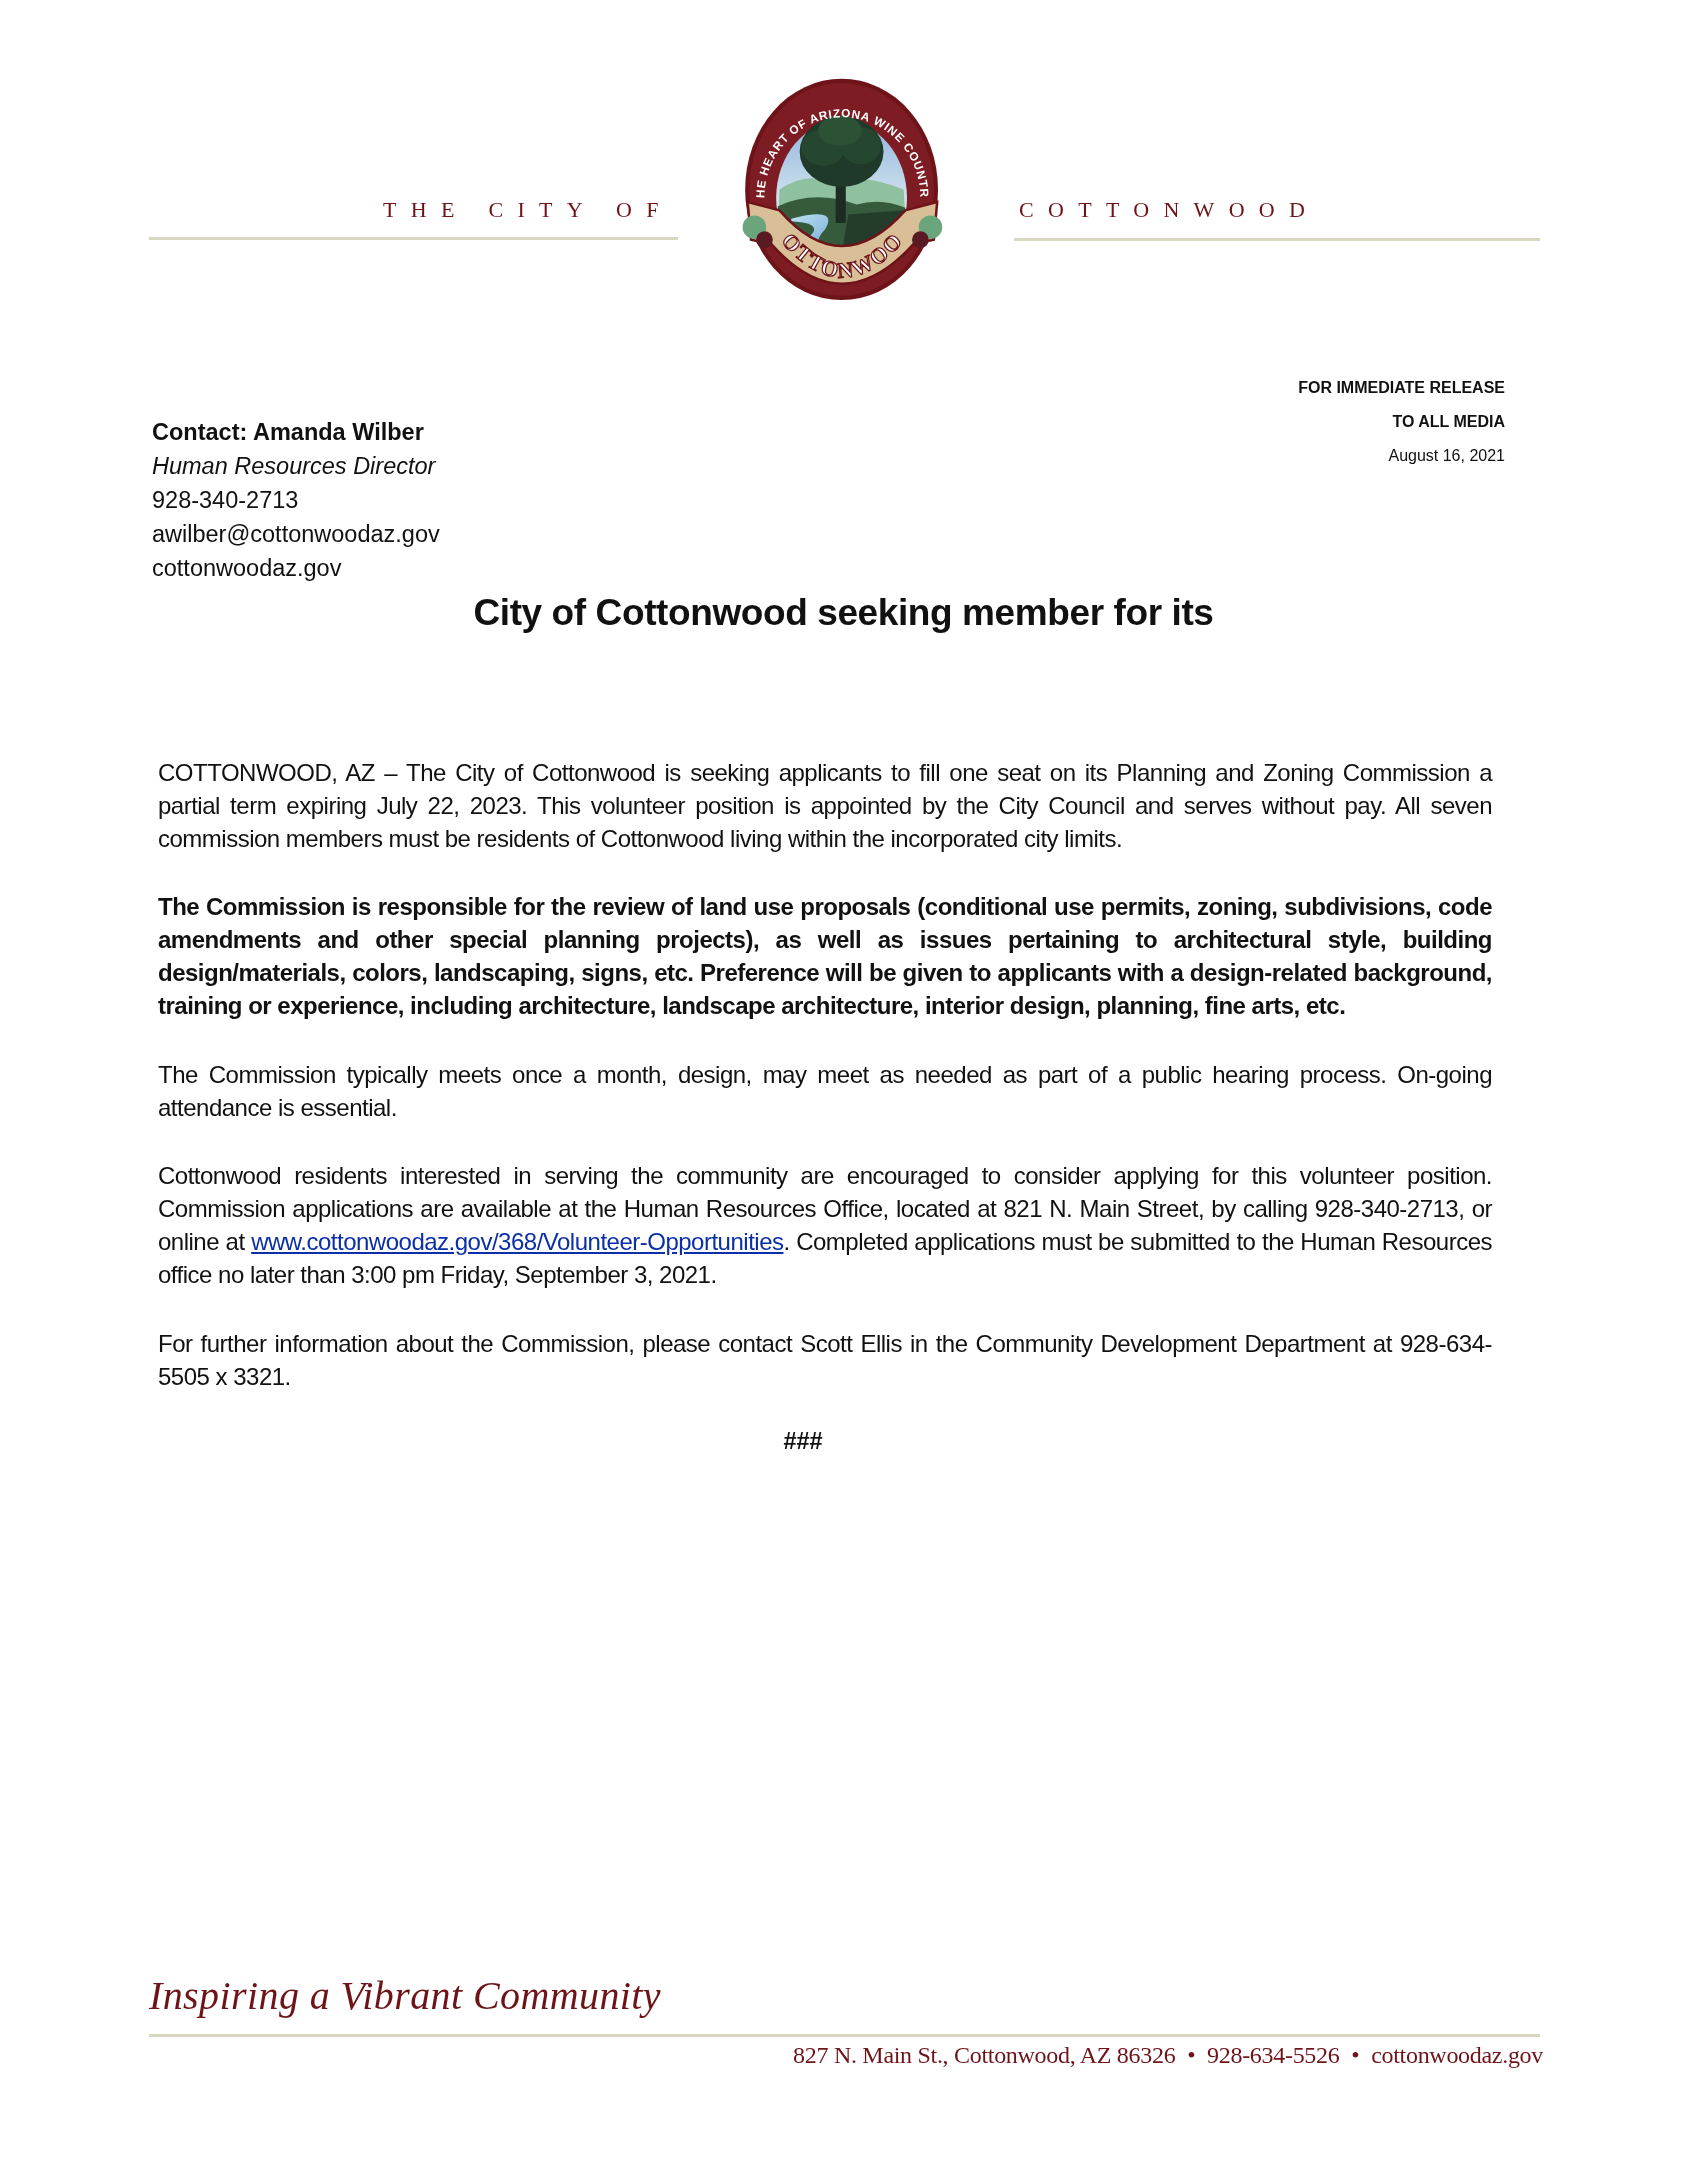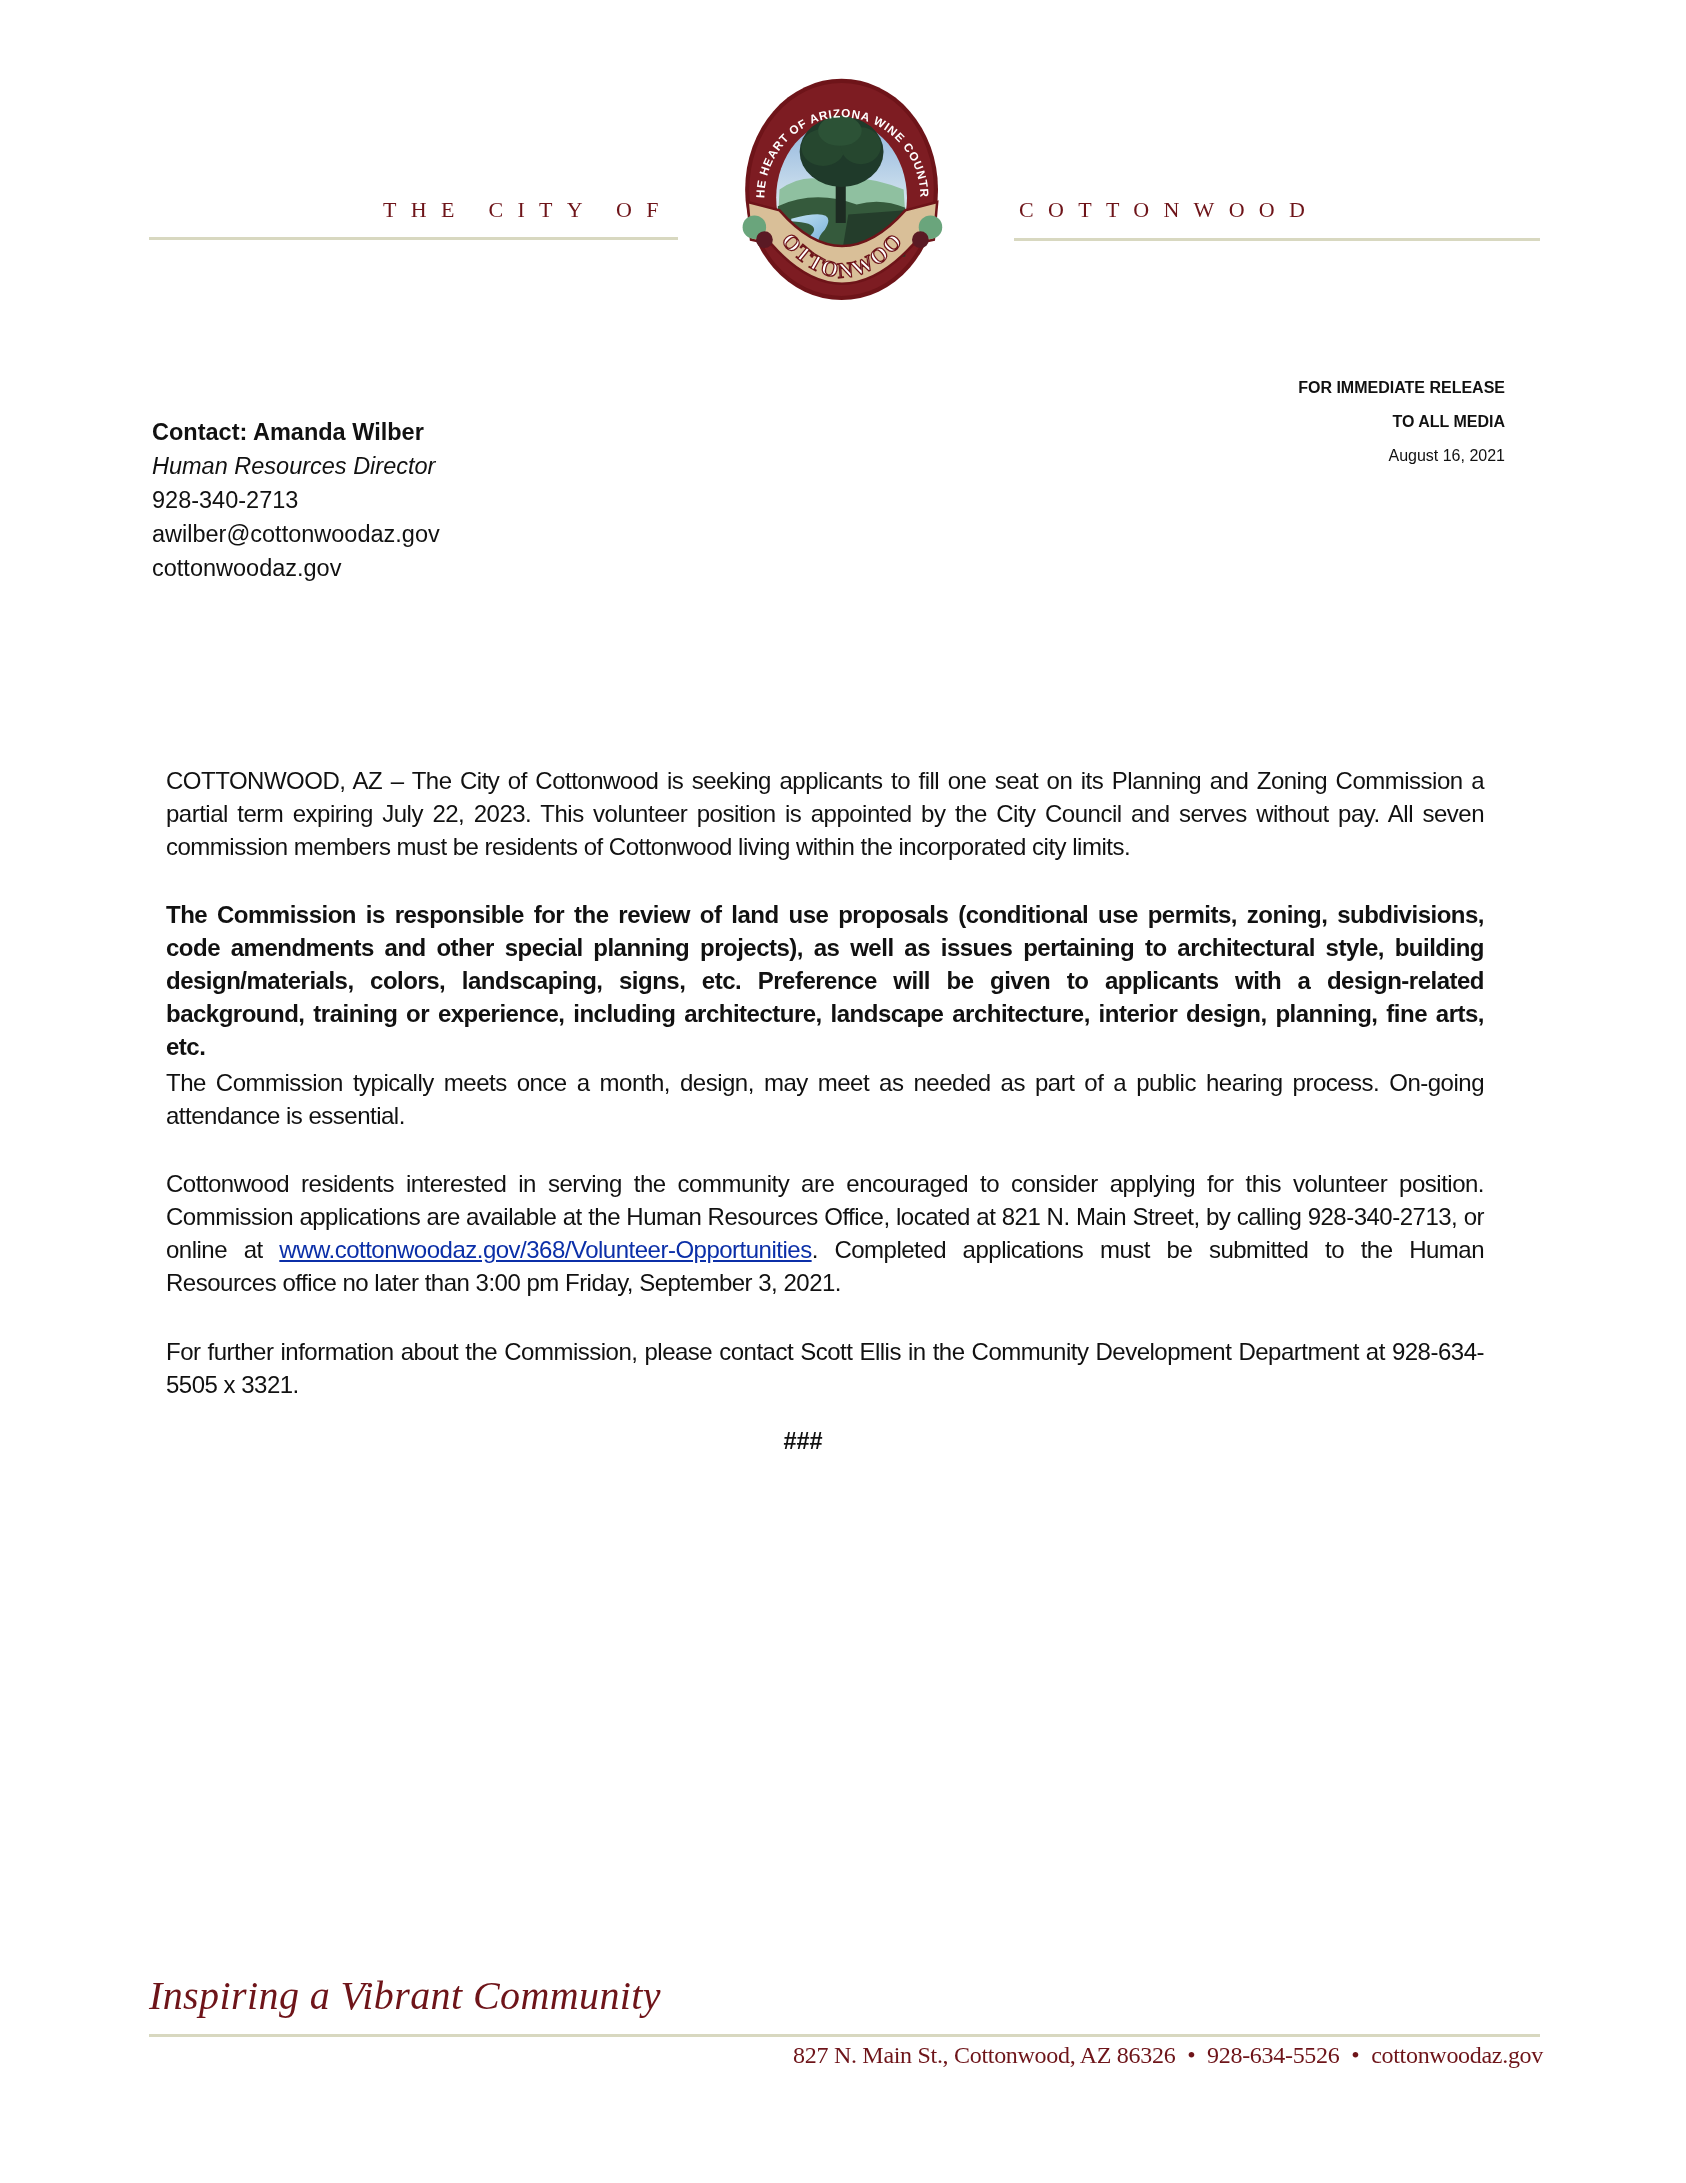--- a/index.html
+++ b/index.html
@@ -25,21 +25,21 @@
   .release { position: absolute; right: 182px; top: 371px; font-size: 16px; line-height: 34px; text-align: right; }
   .release div { white-space: nowrap; }
 
   
   .title { position: absolute; left: 0; width: 1687px; top: 585px; text-align: center;
            font-size: 37px; font-weight: bold; line-height: 55px; letter-spacing: -0.4px; }
 
   
   .body { position: absolute; left: 154px; width: 1342px; font-size: 24px; line-height: 33px;
           text-align: justify; letter-spacing: -0.5px; }
-  .body p { margin: 12px; }
+  .body p { margin: 4px; }
   .p1 { top: 752px; }
   .p2 { top: 886px; font-weight: bold; }
   .p3 { top: 1054px; }
   .p4 { top: 1155px; }
   .p5 { top: 1323px; }
   .link { color: #1a0dab; text-decoration: underline; color: #0b2fa8; }
   .hashes { position: absolute; left: 0; width: 1606px; top: 1428px; text-align: center;
             font-size: 23.5px; font-weight: bold; }
 
   
@@ -113,20 +113,21 @@
   <div>cottonwoodaz.gov</div>
 </div>
 
 <div class="release">
   <div class="bold">FOR IMMEDIATE RELEASE</div>
   <div class="bold">TO ALL MEDIA</div>
   <div>August 16, 2021</div>
 </div>
 
 <div class="title">
+  <div>City of Cottonwood seeking member for its</div>
 </div>
 
 <div class="body p1">
   <p>COTTONWOOD, AZ – The City of Cottonwood is seeking applicants to fill one seat on its Planning and Zoning Commission a partial term expiring July 22, 2023. This volunteer position is appointed by the City Council and serves without pay. All seven commission members must be residents of Cottonwood living within the incorporated city limits.</p>
 </div>
 <div class="body p2">
   <p>The Commission is responsible for the review of land use proposals (conditional use permits, zoning, subdivisions, code amendments and other special planning projects), as well as issues pertaining to architectural style, building design/materials, colors, landscaping, signs, etc. Preference will be given to applicants with a design-related background, training or experience, including architecture, landscape architecture, interior design, planning, fine arts, etc.</p>
 </div>
 <div class="body p3">
   <p>The Commission typically meets once a month, design, may meet as needed as part of a public hearing process. On-going attendance is essential.</p>

